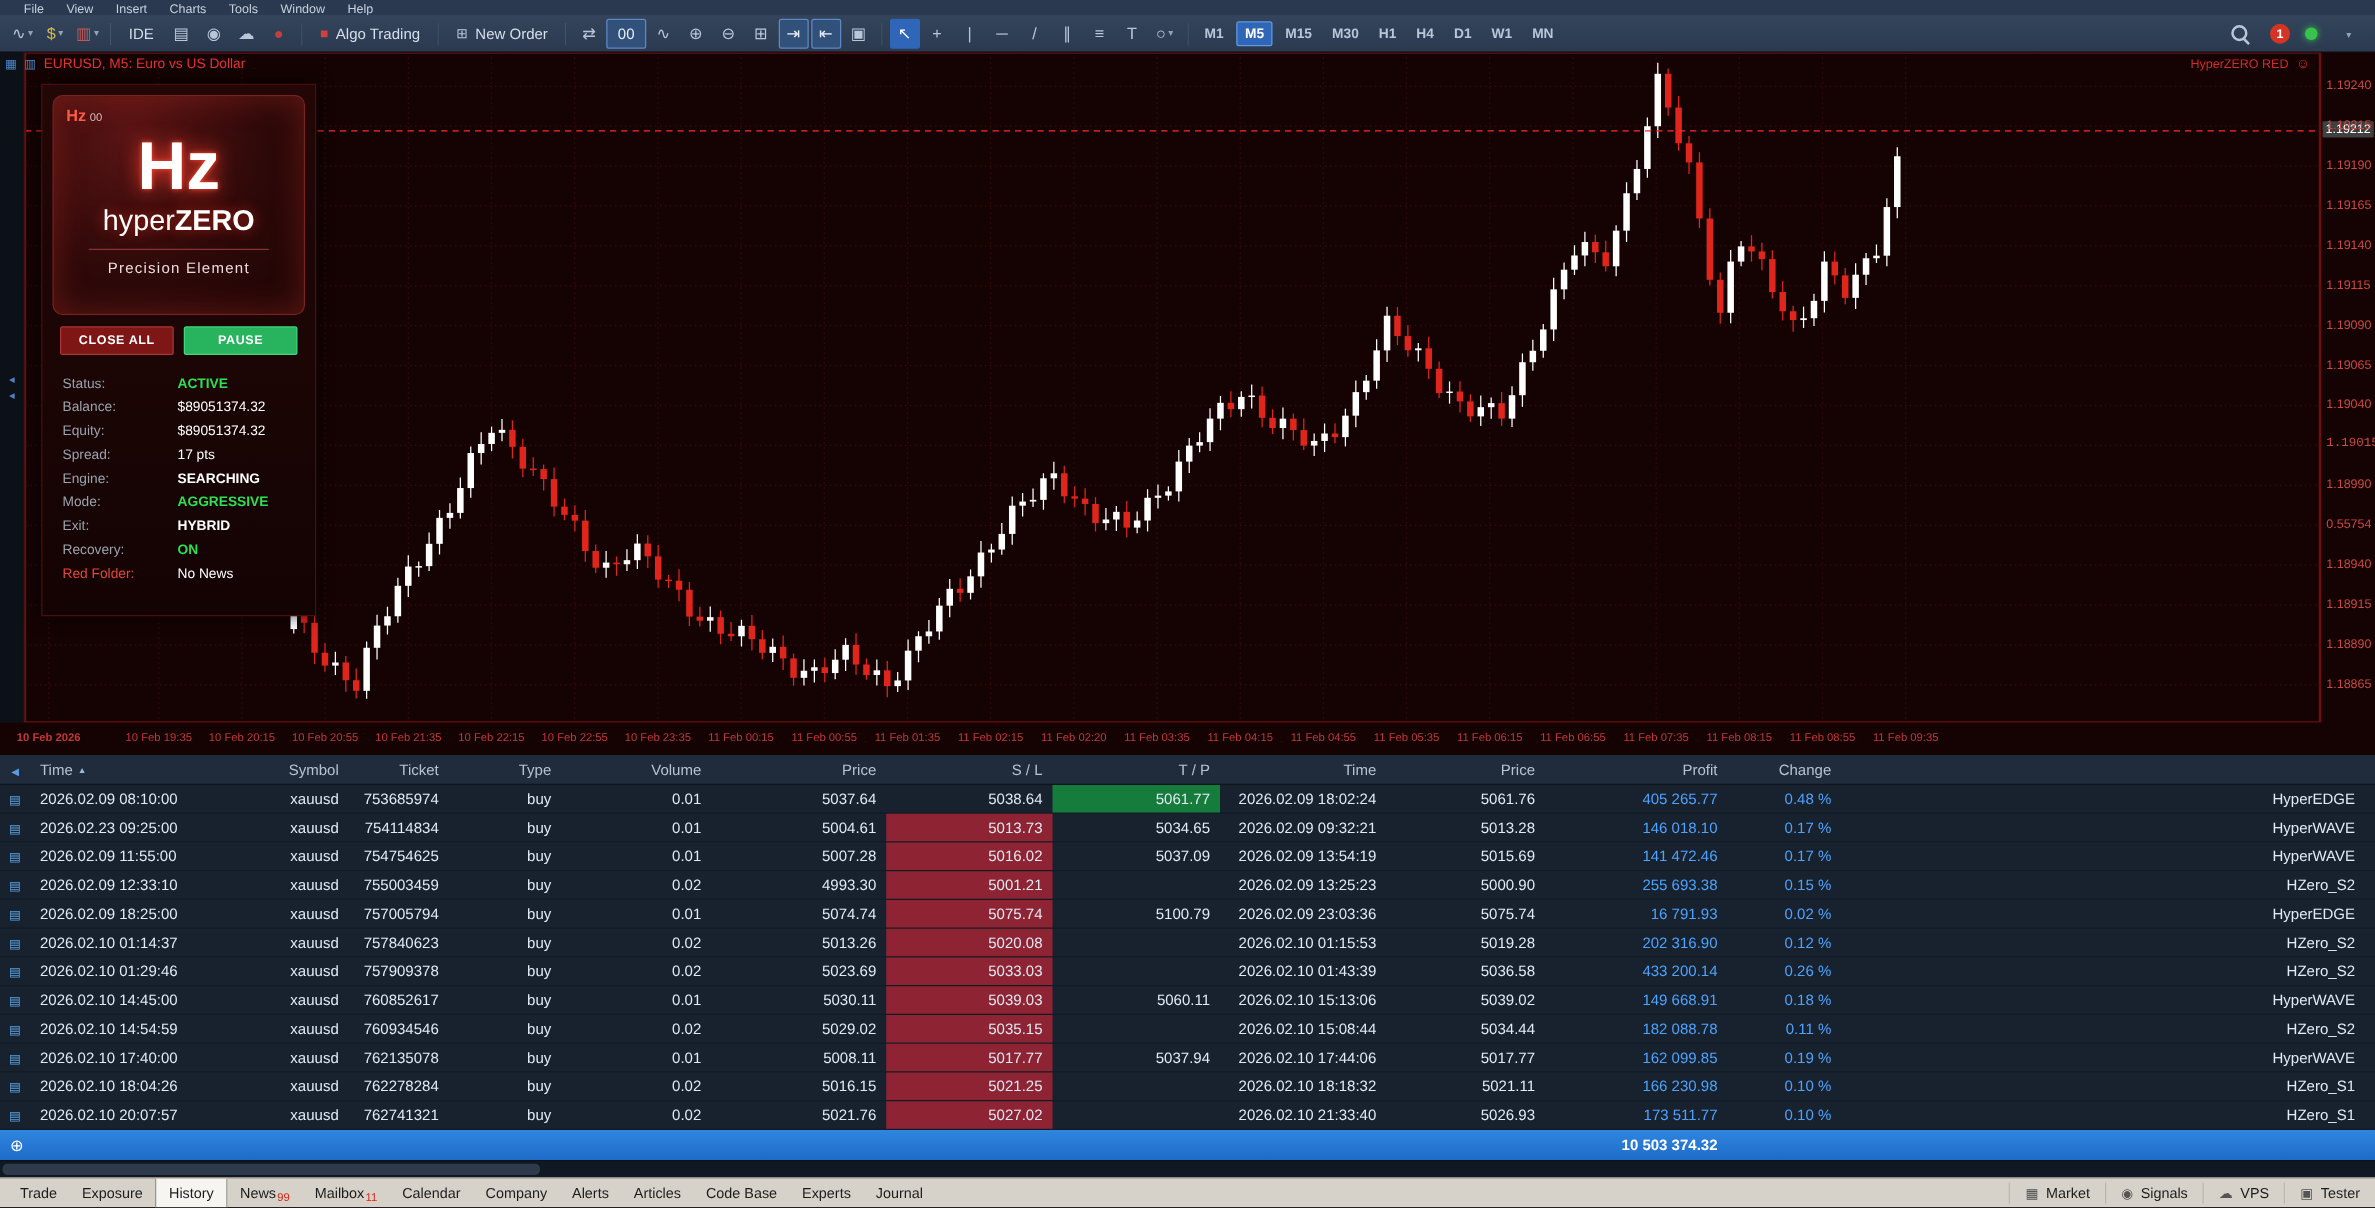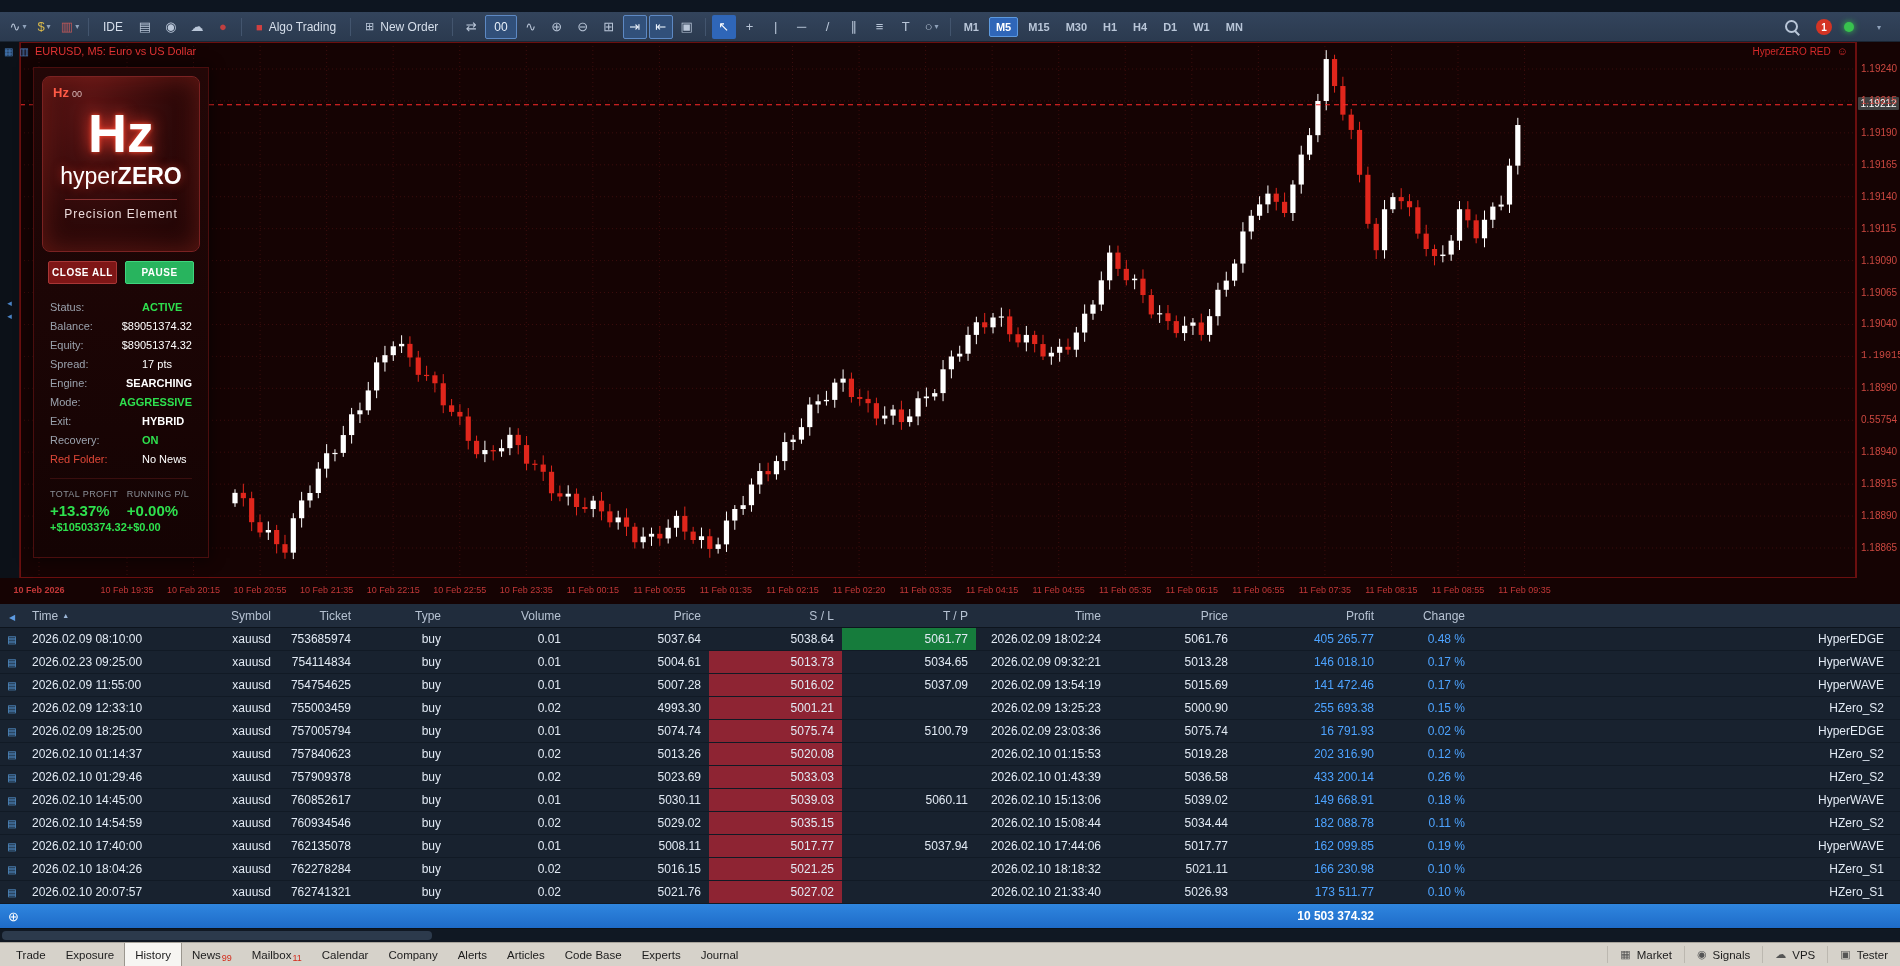--- a/index.html
+++ b/index.html
@@ -42,21 +42,21 @@
 .time-label{position:absolute;top:7px;width:84px;text-align:center;color:#c23838;font-size:9px}
 .time-label.bold{font-weight:700}
 #symbol-label-row{position:absolute;left:4px;top:3px;display:flex;align-items:center;gap:6px}
 .corner-icon{font-size:10px;color:#4a84c8}
 #symbol-label{color:#e23434;font-size:11px}
 #ea-label-row{position:absolute;right:52px;top:3px;display:flex;align-items:center;gap:6px}
 #ea-label{color:#d42a2a;font-size:10px}
 #ea-smiley{color:#d42a2a;font-size:11px}
 
 
-#ea-panel{position:absolute;left:33px;top:25px;width:176px;background:linear-gradient(#230707,#140303);border:1px solid #4a0e0e;box-shadow:0 0 14px rgba(0,0,0,.7);padding-bottom:24px;z-index:5}
+#ea-panel{position:absolute;left:33px;top:25px;width:220px;background:linear-gradient(#230707,#140303);border:1px solid #4a0e0e;box-shadow:0 0 14px rgba(0,0,0,.7);padding-bottom:24px;z-index:5}
 #ea-logo{margin:8px;height:176px;position:relative;background:radial-gradient(ellipse at 30% 15%,#5a1414,#2e0909 55%,#1d0505);border:1px solid #7a2222;border-radius:8px;box-shadow:inset 0 0 26px rgba(255,70,50,.28);overflow:hidden;text-align:center}
 #ea-el-corner{position:absolute;left:10px;top:8px;display:flex;align-items:baseline;gap:3px}
 #ea-el-sym{color:#ff5a46;font-size:13px;font-weight:700}
 #ea-el-num{color:#d8baba;font-size:9px}
 #ea-big-hz{margin-top:28px;font-size:54px;font-weight:700;color:#fff;text-shadow:0 0 16px #ff4030,0 0 4px #ff5030;line-height:56px}
 #ea-brand{margin-top:2px;font-size:23px;color:#fff;text-shadow:0 0 10px rgba(255,60,40,.6)}
 #ea-brand-thin{font-weight:300}
 #ea-brand-bold{font-weight:700}
 #ea-logo-div{width:72%;height:1px;background:#8a3232;margin:9px auto 7px}
 #ea-tagline{font-size:12px;color:#ecdcdc;letter-spacing:1px}
@@ -109,20 +109,29 @@
 .tab-badge{color:#d42a1a;font-size:9px;margin-top:7px}
 #statusitems{position:absolute;right:0;top:0;height:100%;display:flex;align-items:center}
 .status-item{display:flex;align-items:center;gap:6px;padding:0 12px;font-size:11.5px;border-left:1px solid #bcb8b0;height:70%}
 .status-glyph{font-size:11px;color:#555}
 </style>
 </head>
 <body>
 
 <div id="app">
 
+  <div id="menubar">
+      <div class="menu-item">File</div>
+      <div class="menu-item">View</div>
+      <div class="menu-item">Insert</div>
+      <div class="menu-item">Charts</div>
+      <div class="menu-item">Tools</div>
+      <div class="menu-item">Window</div>
+      <div class="menu-item">Help</div>
+    </div>
 
   <div id="toolbar">
     <div id="toolbar-items">
         <div class="tb-icon">
           <span>∿</span>
           <span class="caret">▾</span>
         </div>
         <div class="tb-icon">
           <span style="color: rgb(216, 184, 74);">$</span>
           <span class="caret">▾</span>
@@ -696,32 +705,20 @@
           </div>
           <div class="ea-row">
             <span class="ea-label">Recovery:</span>
             <span class="ea-value v-green">ON</span>
           </div>
           <div class="ea-row">
             <span class="ea-label l-red">Red Folder:</span>
             <span class="ea-value">No News</span>
           </div>
         </div>
-      <div id="ea-profits">
-          <div class="ea-pcol">
-            <div class="ea-plabel">TOTAL PROFIT</div>
-            <div class="ea-ppct">+13.37%</div>
-            <div class="ea-pamt">+$10503374.32</div>
-          </div>
-          <div class="ea-pcol">
-            <div class="ea-plabel">RUNNING P/L</div>
-            <div class="ea-ppct">+0.00%</div>
-            <div class="ea-pamt">+$0.00</div>
-          </div>
-        </div>
     </div>
   </div>
 
   <div id="toolbox">
     <div id="t-header" style="grid-template-columns: 24px 150px 105px 80px 90px 120px 140px 133px 134px 133px 127px 146px 91px 1fr;">
         <div class="t-cell icon-cell"><span class="collapse-arrow">◀</span></div>
         <div class="t-cell left"><span>Time</span><span class="sort-arrow">▲</span></div>
         <div class="t-cell right"><span>Symbol</span></div>
         <div class="t-cell right"><span>Ticket</span></div>
         <div class="t-cell right"><span>Type</span></div>

